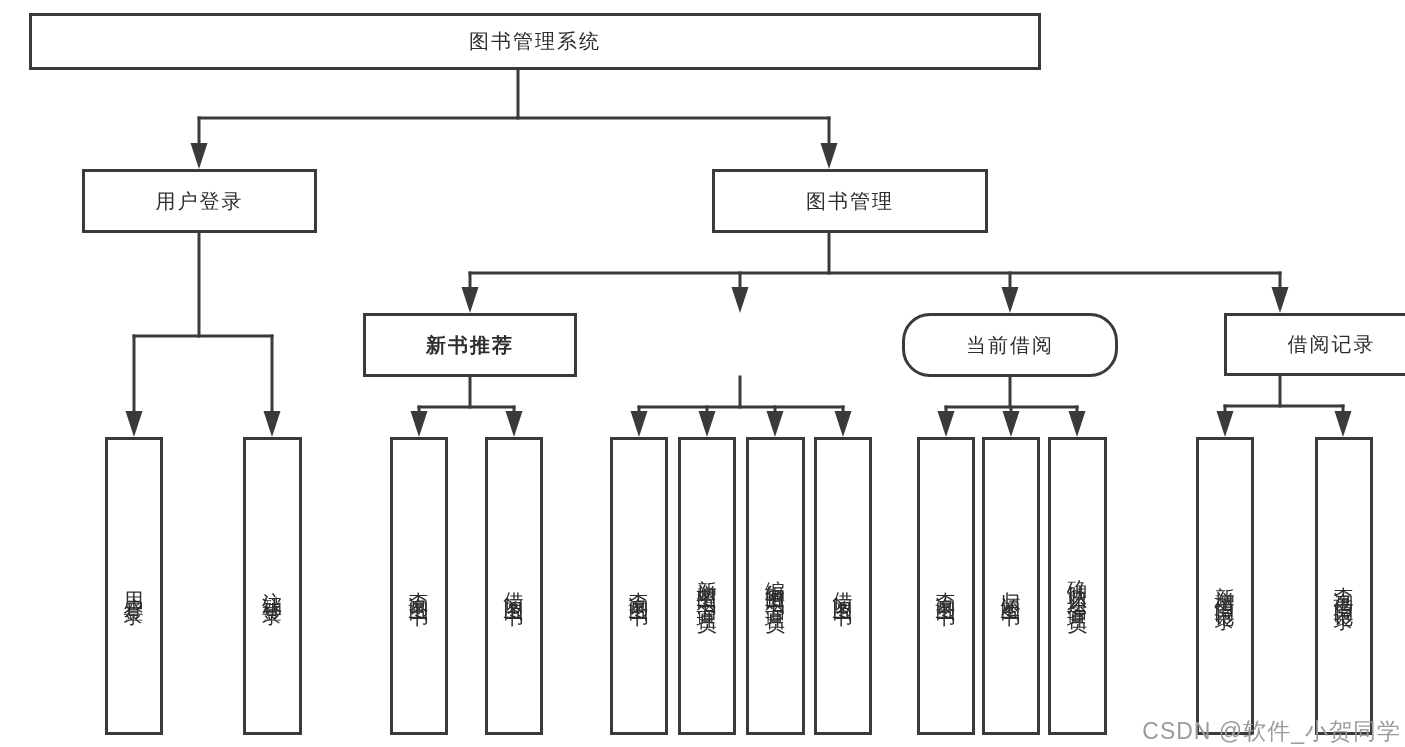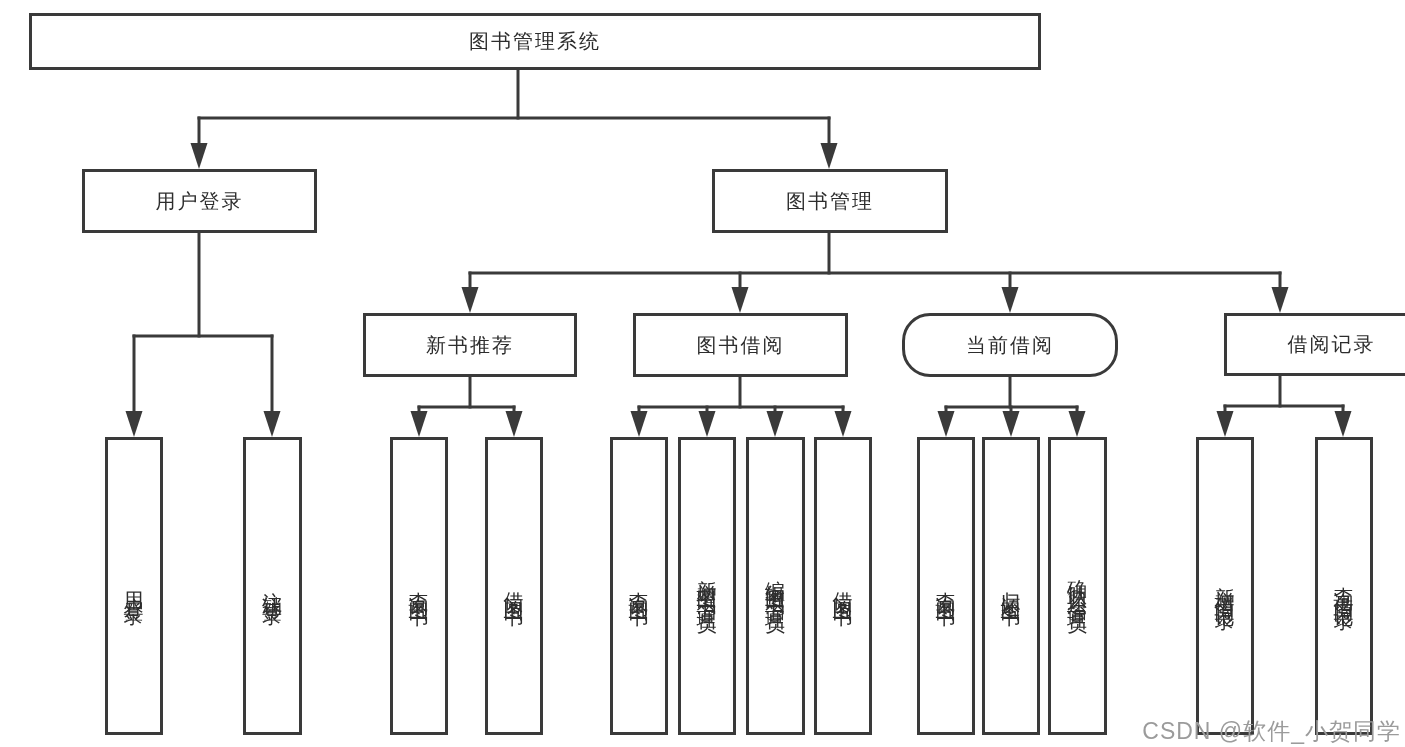--- a/index.html
+++ b/index.html
@@ -60,22 +60,22 @@
     right: 4px;
     font-size: 23px;
     letter-spacing: 1px;
     color: #9b9b9b;
     z-index: 3;
     white-space: nowrap;
   }
   
   #box-root          { left: 12px;   top: 13px;  width: 1012px; height: 57px; margin-left: 17px; }
   #box-user-login    { left: 82px;   top: 169px; width: 235px;  height: 64px; }
-  #box-book-mgmt     { left: 712px;  top: 169px; width: 236px;  height: 64px; }
-  #box-new-books     { left: 363px;  top: 313px; width: 214px;  height: 64px; }
+  #box-book-mgmt     { left: 712px;  top: 169px; width: 276px;  height: 64px; }
+  #box-new-books     { left: 363px;  top: 313px; width: 214px;  height: 64px; font-weight: bold; }
   #box-book-borrow   { left: 633px;  top: 313px; width: 215px;  height: 64px; }
   #box-current-borrow{ left: 902px;  top: 313px; width: 216px;  height: 64px; border-radius: 28px; }
   #box-borrow-records{ left: 1224px; top: 313px; width: 215px;  height: 63px; }
   
   #leaf-ul-0 { left: 105px;  width: 58px; }
   #leaf-ul-1 { left: 243px;  width: 59px; }
   #leaf-nb-0 { left: 390px;  width: 58px; }
   #leaf-nb-1 { left: 485px;  width: 58px; }
   #leaf-bb-0 { left: 610px;  width: 58px; }
   #leaf-bb-1 { left: 678px;  width: 58px; }
@@ -154,23 +154,20 @@
   <div class="hbox" id="box-user-login">
     <span>用户登录</span>
   </div>
   <div class="hbox" id="box-book-mgmt">
     <span>图书管理</span>
   </div>
 
   <div class="hbox" id="box-new-books">
     <span>新书推荐</span>
   </div>
-  <div class="hbox" id="box-book-borrow">
-    <span>图书借阅</span>
-  </div>
   <div class="hbox" id="box-current-borrow">
     <span>当前借阅</span>
   </div>
   <div class="hbox" id="box-borrow-records">
     <span>借阅记录</span>
   </div>
 
   <div class="vbox" id="leaf-ul-0">用户登录</div>
   <div class="vbox" id="leaf-ul-1">注销登录</div>
 

